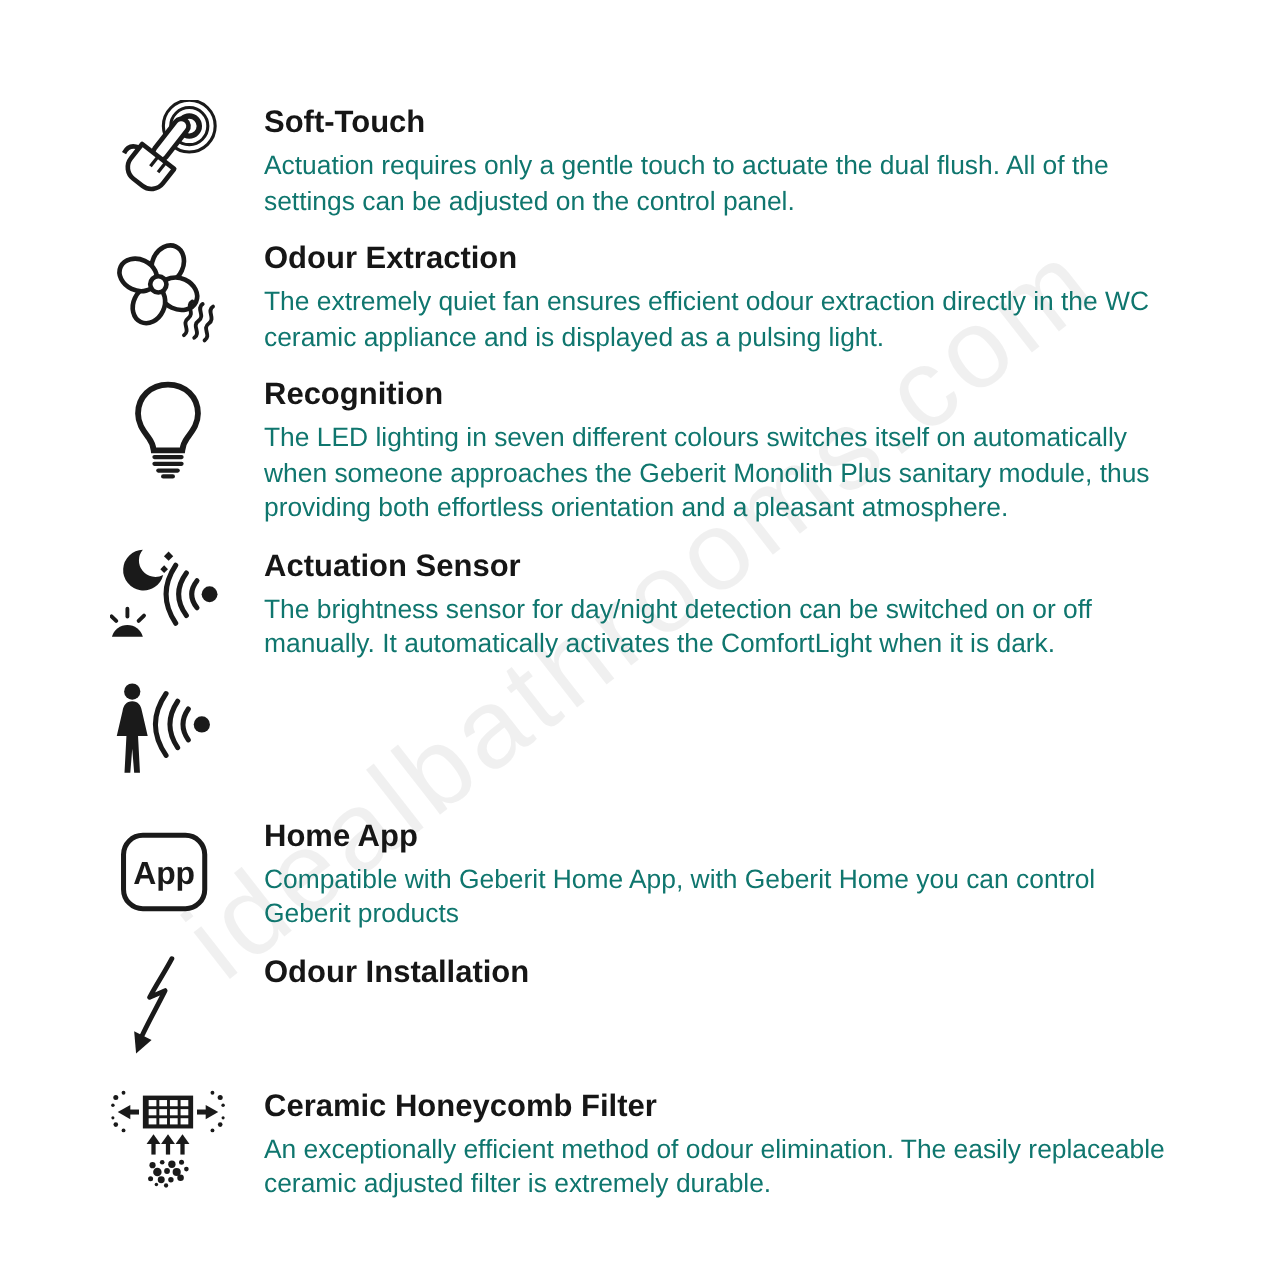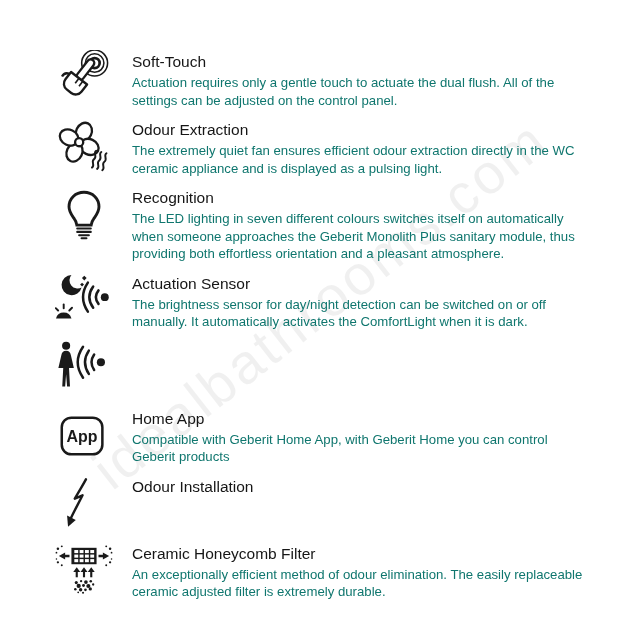--- a/index.html
+++ b/index.html
@@ -45,21 +45,21 @@
     justify-content: center;
   }
   .icon-cell svg { width: 58px; height: 58px; }
   .text-cell {
     margin-left: 16px;
     width: 500px;
     padding-top: 2px;
   }
   .feature-title {
     font-size: 15.5px;
-    font-weight: normal;
+    font-weight: bold;
     line-height: 20px;
     margin-bottom: 2px;
     color: #161616;
   }
   .feature-desc {
     font-size: 13.2px;
     line-height: 17.5px;
     white-space: pre-line;
     color: #0f766e;
   }

